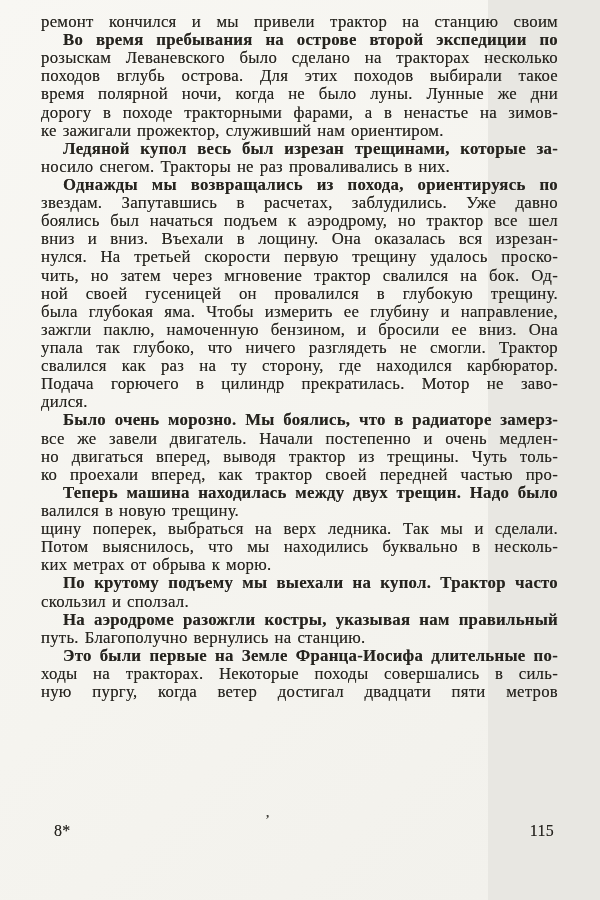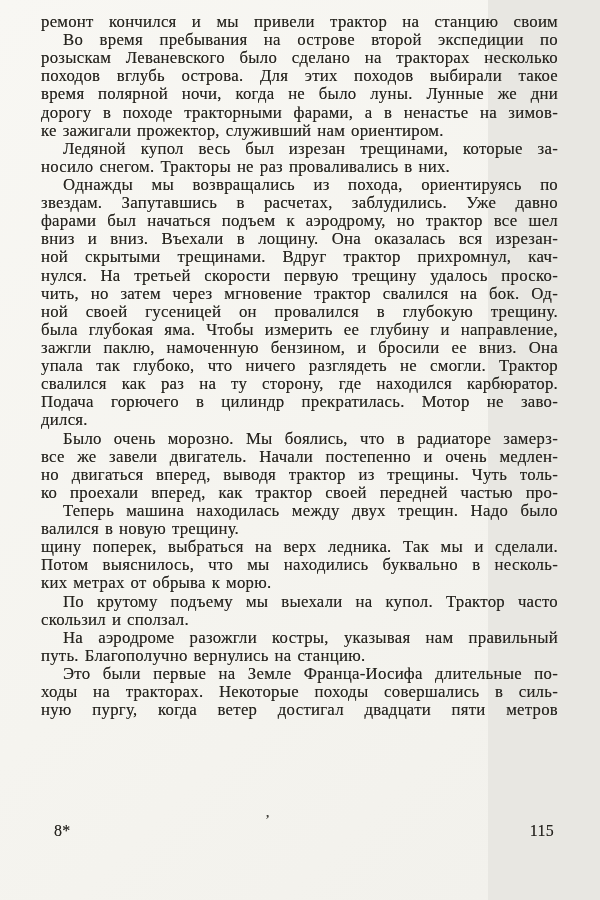--- a/index.html
+++ b/index.html
@@ -35,20 +35,21 @@
     word-spacing: 0.09em;
     letter-spacing: 0.25px;
     white-space: normal;
     text-shadow: 0 0 0.45px rgba(38, 36, 31, 0.55);
   }
   .line.lastline {
     text-align-last: left;
   }
   .line.indent {
     text-indent: 22px;
+    font-weight: bold;
   }
   .stray-mark {
     position: absolute;
     left: 265px;
     top: 812px;
     font-size: 15px;
     color: #3a3832;
     text-shadow: 0 0 0.4px rgba(38,36,31,0.5);
   }
   .footer {
@@ -78,23 +79,22 @@
       <div class="line indent">Во время пребывания на острове второй экспедиции по</div>
       <div class="line">розыскам Леваневского было сделано на тракторах несколько</div>
       <div class="line">походов вглубь острова. Для этих походов выбирали такое</div>
       <div class="line">время полярной ночи, когда не было луны. Лунные же дни</div>
       <div class="line">дорогу в походе тракторными фарами, а в ненастье на зимов-</div>
       <div class="line lastline">ке зажигали прожектор, служивший нам ориентиром.</div>
       <div class="line indent">Ледяной купол весь был изрезан трещинами, которые за-</div>
       <div class="line lastline">носило снегом. Тракторы не раз проваливались в них.</div>
       <div class="line indent">Однажды мы возвращались из похода, ориентируясь по</div>
       <div class="line">звездам. Запутавшись в расчетах, заблудились. Уже давно</div>
-      <div class="line">фарами был начаться подъем к аэродрому, но трактор все шел</div>
+      <div class="line">боялись был начаться подъем к аэродрому, но трактор все шел</div>
       <div class="line">вниз и вниз. Въехали в лощину. Она оказалась вся изрезан-</div>
-      <div class="line">ной скрытыми трещинами. Вдруг трактор прихромнул, кач-</div>
       <div class="line">нулся. На третьей скорости первую трещину удалось проско-</div>
       <div class="line">чить, но затем через мгновение трактор свалился на бок. Од-</div>
       <div class="line">ной своей гусеницей он провалился в глубокую трещину.</div>
       <div class="line">была глубокая яма. Чтобы измерить ее глубину и направление,</div>
       <div class="line">зажгли паклю, намоченную бензином, и бросили ее вниз. Она</div>
       <div class="line">упала так глубоко, что ничего разглядеть не смогли. Трактор</div>
       <div class="line">свалился как раз на ту сторону, где находился карбюратор.</div>
       <div class="line">Подача горючего в цилиндр прекратилась. Мотор не заво-</div>
       <div class="line lastline">дился.</div>
       <div class="line indent">Было очень морозно. Мы боялись, что в радиаторе замерз-</div>

